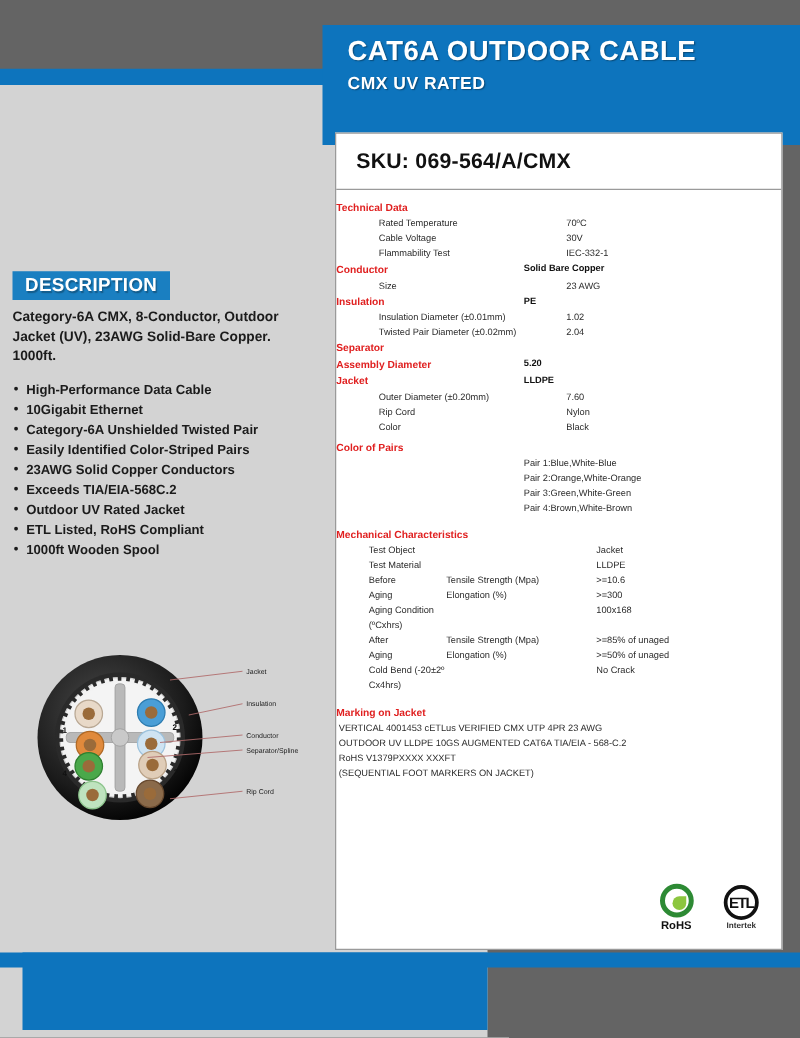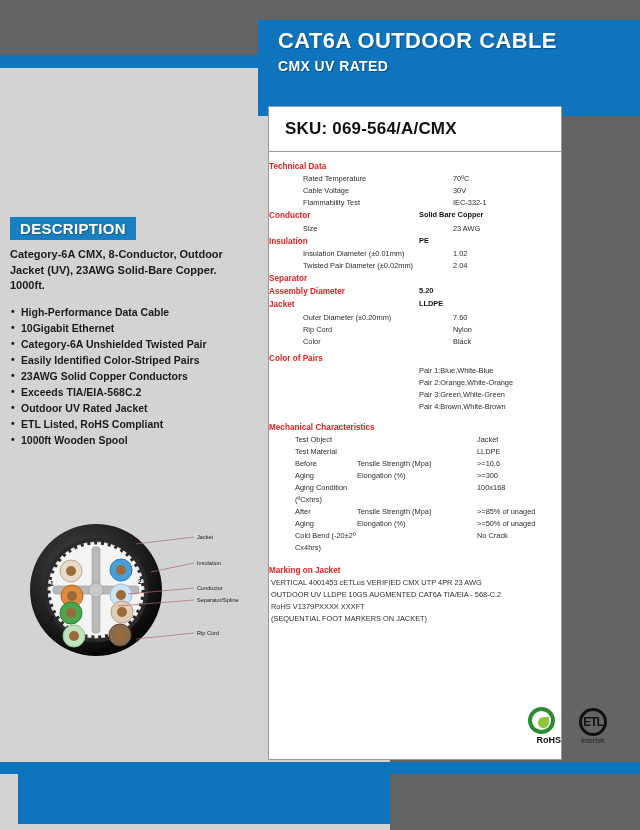--- a/index.html
+++ b/index.html
@@ -35,21 +35,21 @@
   #header .h1{
     font-size:22px;font-weight:bold;letter-spacing:.4px;
     text-shadow:1px 1px 1px rgba(0,0,0,.35);
   }
   #header .h2{
     font-size:14px;font-weight:bold;margin-top:4px;letter-spacing:.4px;
     text-shadow:1px 1px 1px rgba(0,0,0,.35);
   }
   
   #spec-panel{
-    position:absolute;left:268px;top:106px;width:294px;height:654px;
+    position:absolute;left:268px;top:106px;width:358px;height:654px;
     background:#fff;border:1px solid #9a9a9a;box-sizing:border-box;
   }
   #sku-bar{
     height:44px;border-bottom:1px solid #9a9a9a;
     display:flex;align-items:center;padding-left:16px;
   }
   #sku-bar .sku{font-size:17px;font-weight:bold;color:#111;letter-spacing:.2px;}
   #spec-body{padding:8px 10px 0 0;font-size:7.4px;color:#2b2b2b;line-height:1.62;}
   .sec-head{color:#e02020;font-weight:bold;font-size:8.2px;margin-top:4px;}
   .sec-head:first-child{margin-top:0;}
@@ -61,21 +61,21 @@
   .pair-row{padding-left:150px;}
   .mech .k{flex:0 0 62px;padding-left:26px;}
   .mech .k2{flex:0 0 120px;}
   .mech .v{flex:1;text-align:left;}
   .mk-line{padding-left:2px;}
   
   #certs{
     position:absolute;left:252px;top:596px;width:100px;height:46px;
     display:flex;align-items:center;gap:9px;
   }
-  .rohs{width:40px;text-align:right;}
+  .rohs{width:40px;text-align:center;}
   .rohs .ring{
     width:27px;height:27px;border-radius:50%;margin:0 auto;
     border:4px solid #2d8a34;position:relative;box-sizing:border-box;
   }
   .rohs .ring:after{
     content:"";position:absolute;left:6px;top:6px;width:11px;height:11px;
     background:#8cc63f;border-radius:50% 0 50% 50%;
   }
   .rohs .lbl{font-size:9px;font-weight:bold;color:#111;margin-top:1px;}
   .etl{width:46px;text-align:center;}

